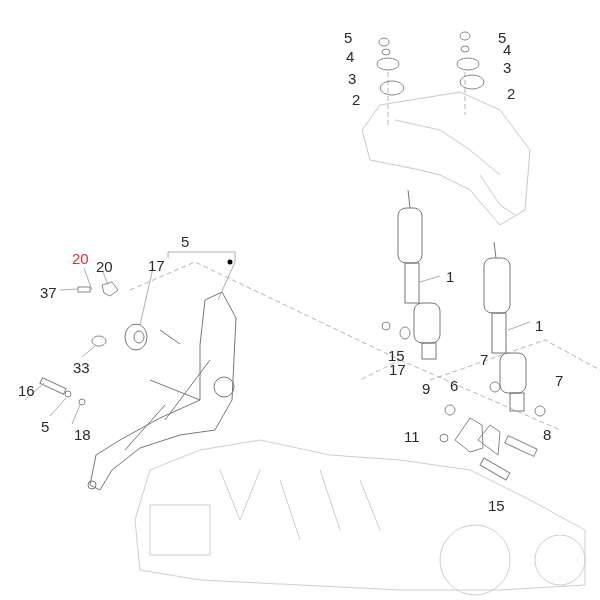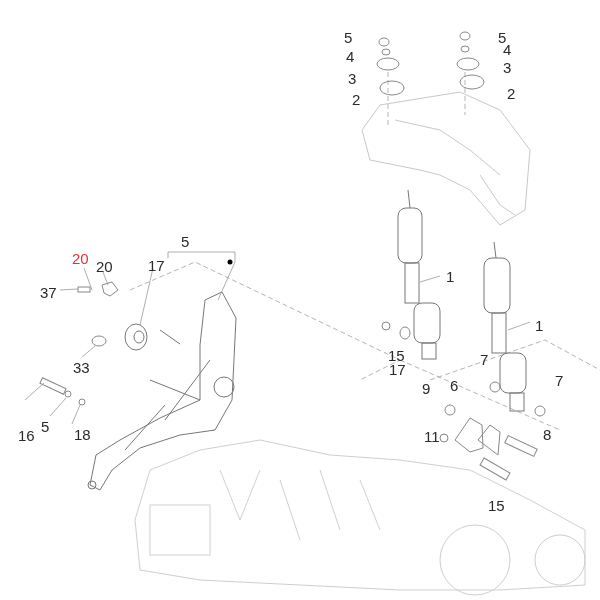--- a/index.html
+++ b/index.html
@@ -123,27 +123,27 @@
   <span class="lbl" style="left:498px;top:30px">5</span>
   <span class="lbl" style="left:503px;top:42px">4</span>
   <span class="lbl" style="left:503px;top:60px">3</span>
   <span class="lbl" style="left:507px;top:86px">2</span>
   <span class="lbl" style="left:181px;top:234px">5</span>
   <span class="lbl" style="left:148px;top:258px">17</span>
   <span class="lbl red" style="left:72px;top:251px">20</span>
   <span class="lbl" style="left:96px;top:259px">20</span>
   <span class="lbl" style="left:40px;top:285px">37</span>
   <span class="lbl" style="left:73px;top:360px">33</span>
-  <span class="lbl" style="left:18px;top:428px">16</span>
+  <span class="lbl" style="left:18px;top:383px">16</span>
   <span class="lbl" style="left:41px;top:419px">5</span>
   <span class="lbl" style="left:74px;top:427px">18</span>
   <span class="lbl" style="left:446px;top:269px">1</span>
   <span class="lbl" style="left:535px;top:318px">1</span>
   <span class="lbl" style="left:388px;top:348px">15</span>
   <span class="lbl" style="left:389px;top:362px">17</span>
   <span class="lbl" style="left:480px;top:352px">7</span>
   <span class="lbl" style="left:555px;top:373px">7</span>
   <span class="lbl" style="left:422px;top:381px">9</span>
   <span class="lbl" style="left:450px;top:378px">6</span>
-  <span class="lbl" style="left:424px;top:429px">11</span>
+  <span class="lbl" style="left:404px;top:429px">11</span>
   <span class="lbl" style="left:543px;top:427px">8</span>
   <span class="lbl" style="left:488px;top:498px">15</span>
 </div>
 
 </body></html>

